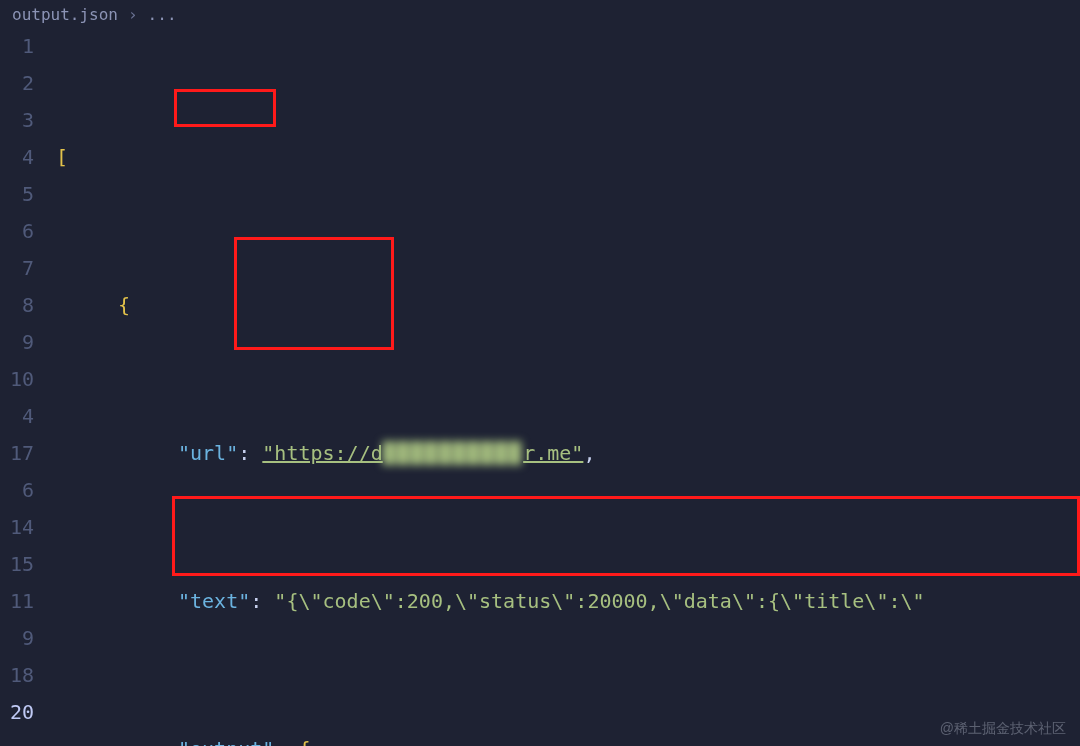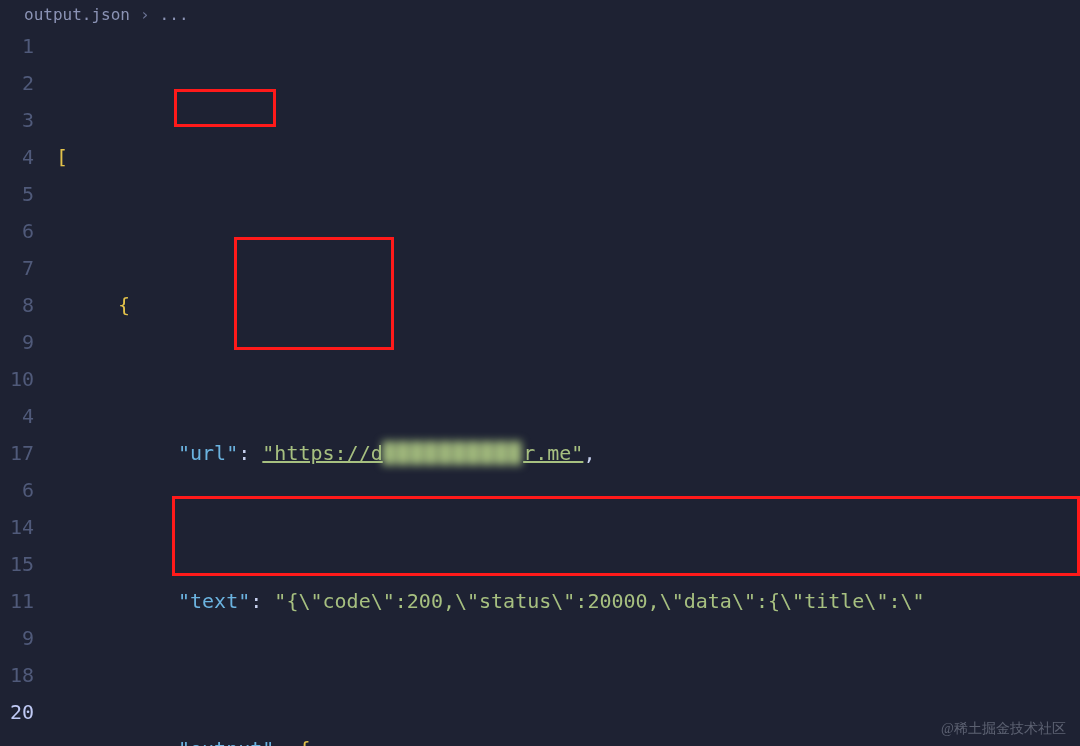--- a/index.html
+++ b/index.html
@@ -8,21 +8,21 @@
   background:#1e2233;
   font-family: "Menlo","Monaco","Consolas",monospace;
   font-size:20px;
   color:#c0caf5;
   position:relative;
 }
 .breadcrumb {
   height:28px;
   display:flex;
   align-items:center;
-  padding:0 24px;
+  padding:0 12px;
   color:#8b93b5;
   font-size:16px;
   gap:10px;
 }
 .breadcrumb .sep { color:#6b7394; }
 .editor {
   display:flex;
   height:calc(100% - 28px);
   line-height:37px;
 }
@@ -62,21 +62,21 @@
   color:#a7c080;
   letter-spacing:2px;
 }
 .watermark {
   position:absolute;
   right:14px;
   bottom:8px;
   color:#9aa0b0;
   opacity:0.5;
   font-size:14px;
-  font-family:Liberation Serif, serif;
+  font-family:Liberation Sans, sans-serif;
 }
 </style>
 </head>
 <body>
 
 <div class="breadcrumb">
   <span>output.json</span>
   <span class="sep">›</span>
   <span>...</span>
 </div>

